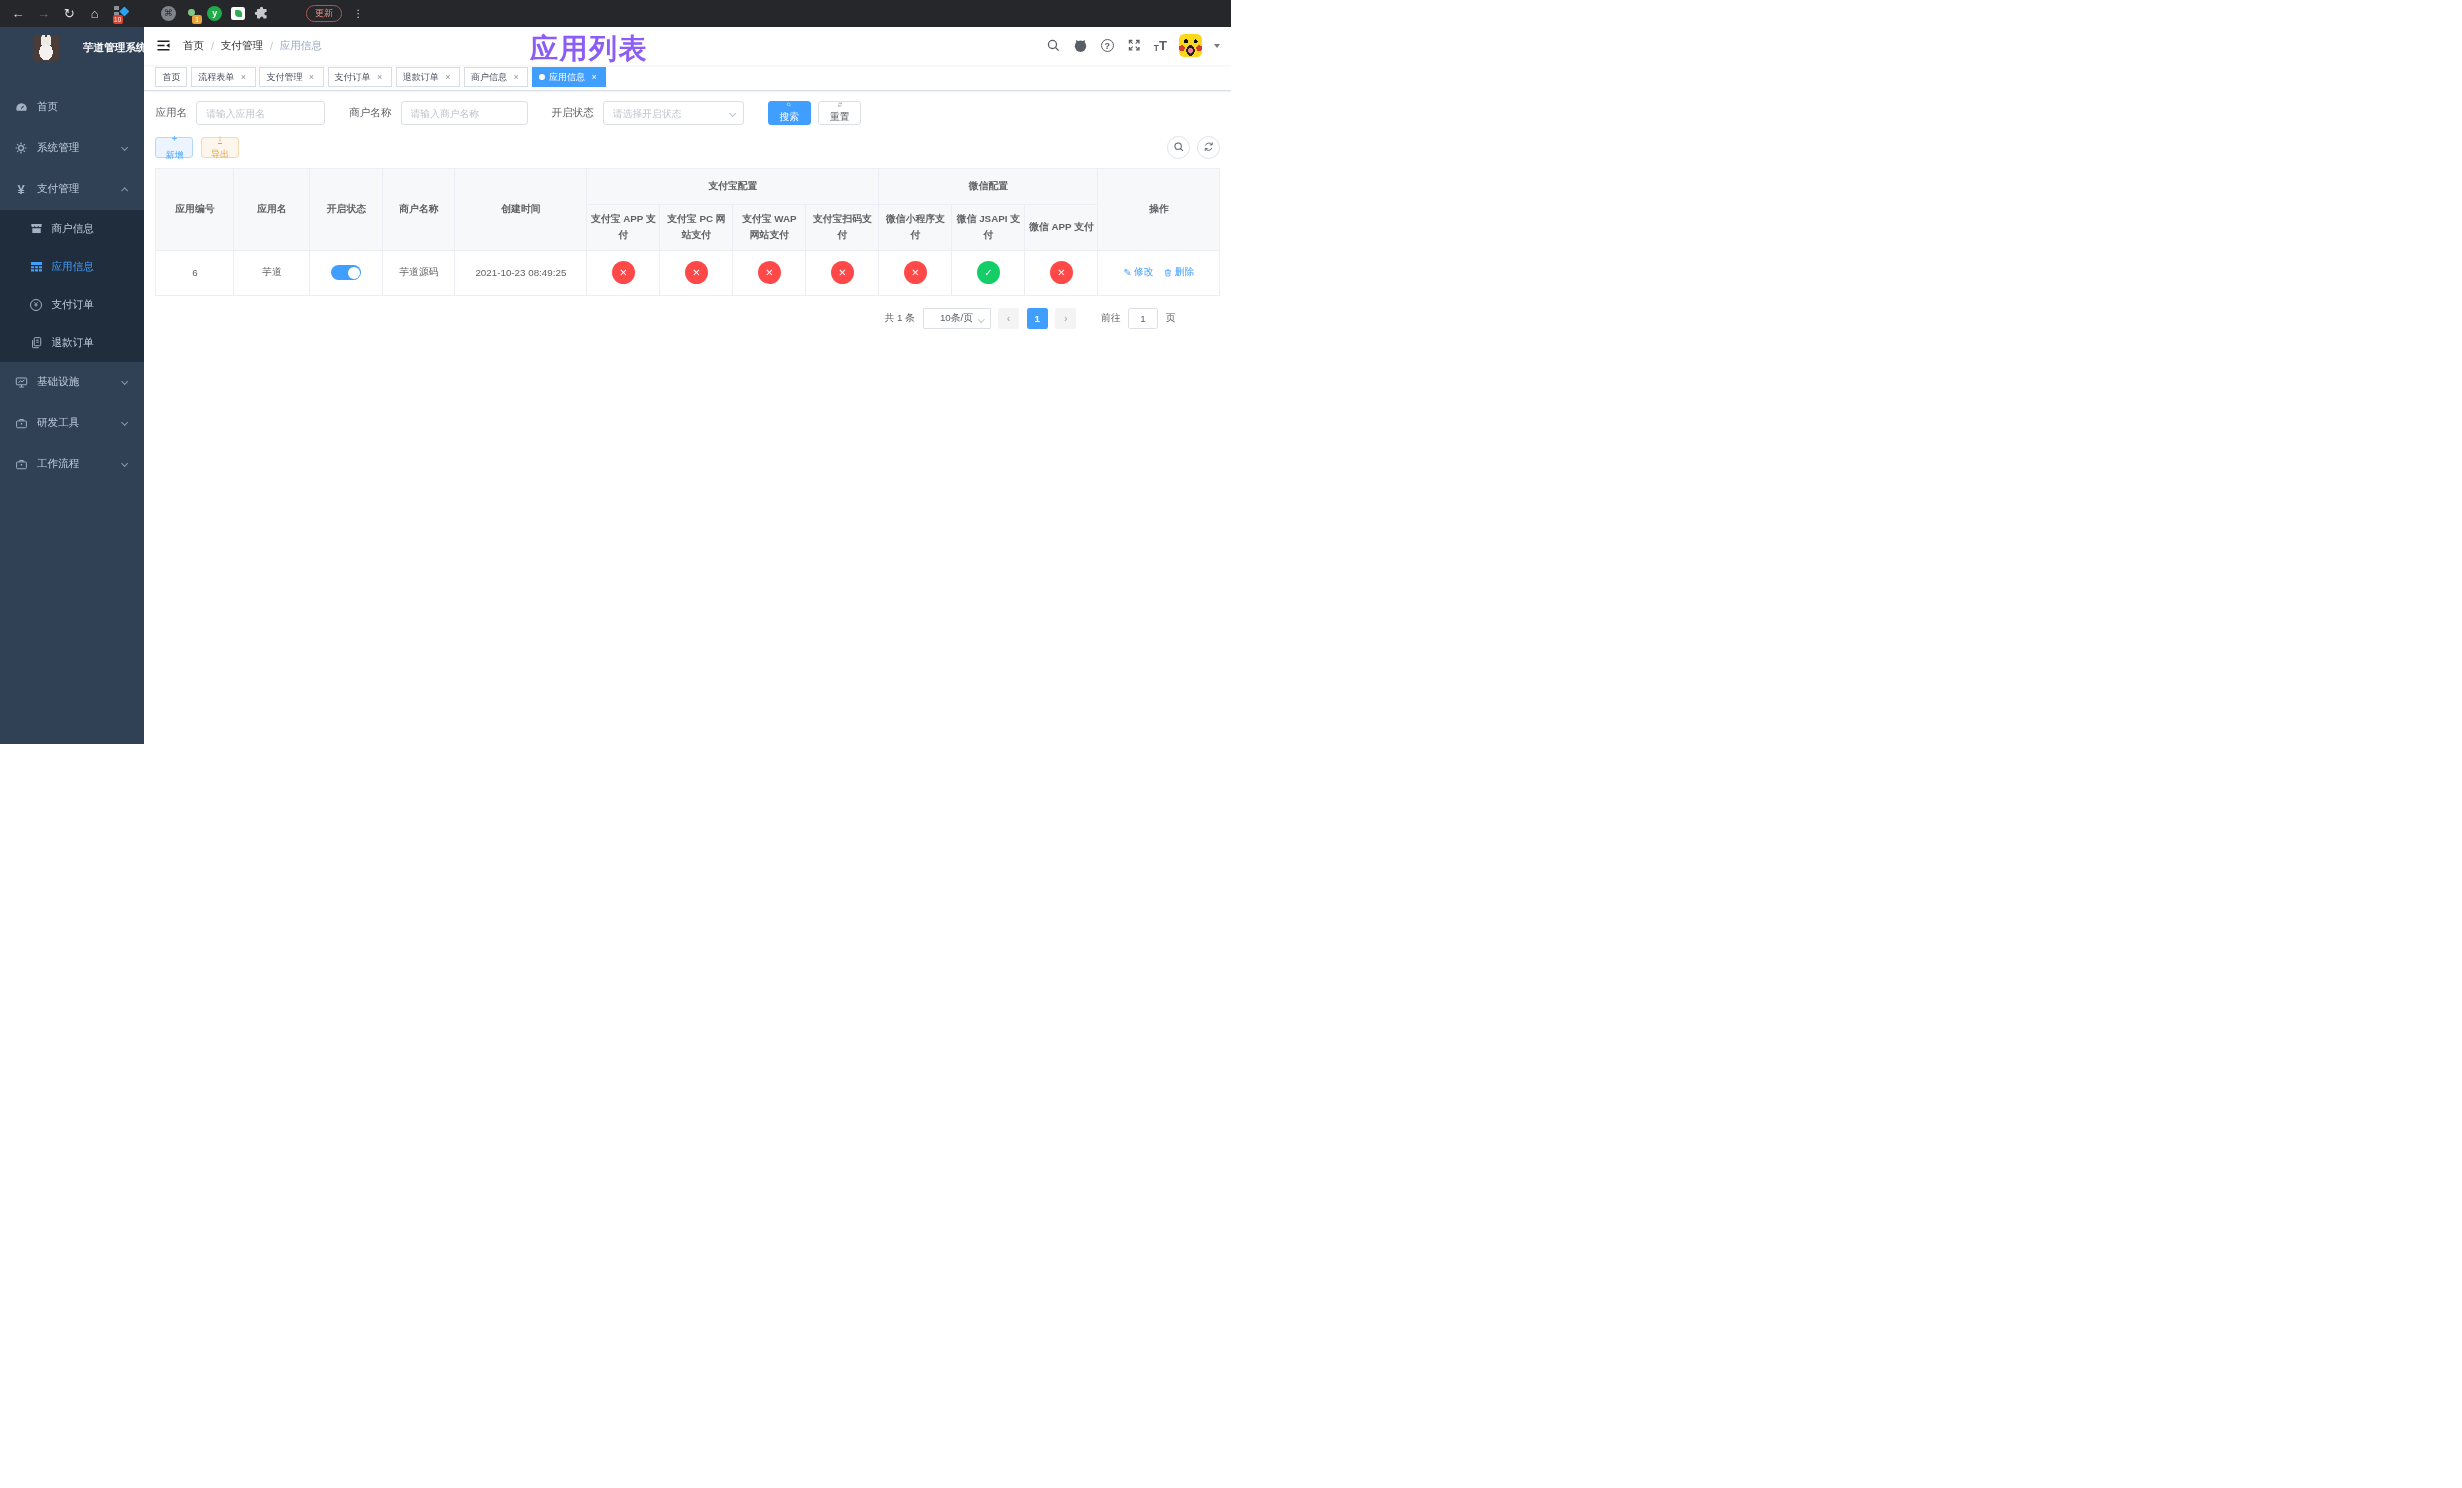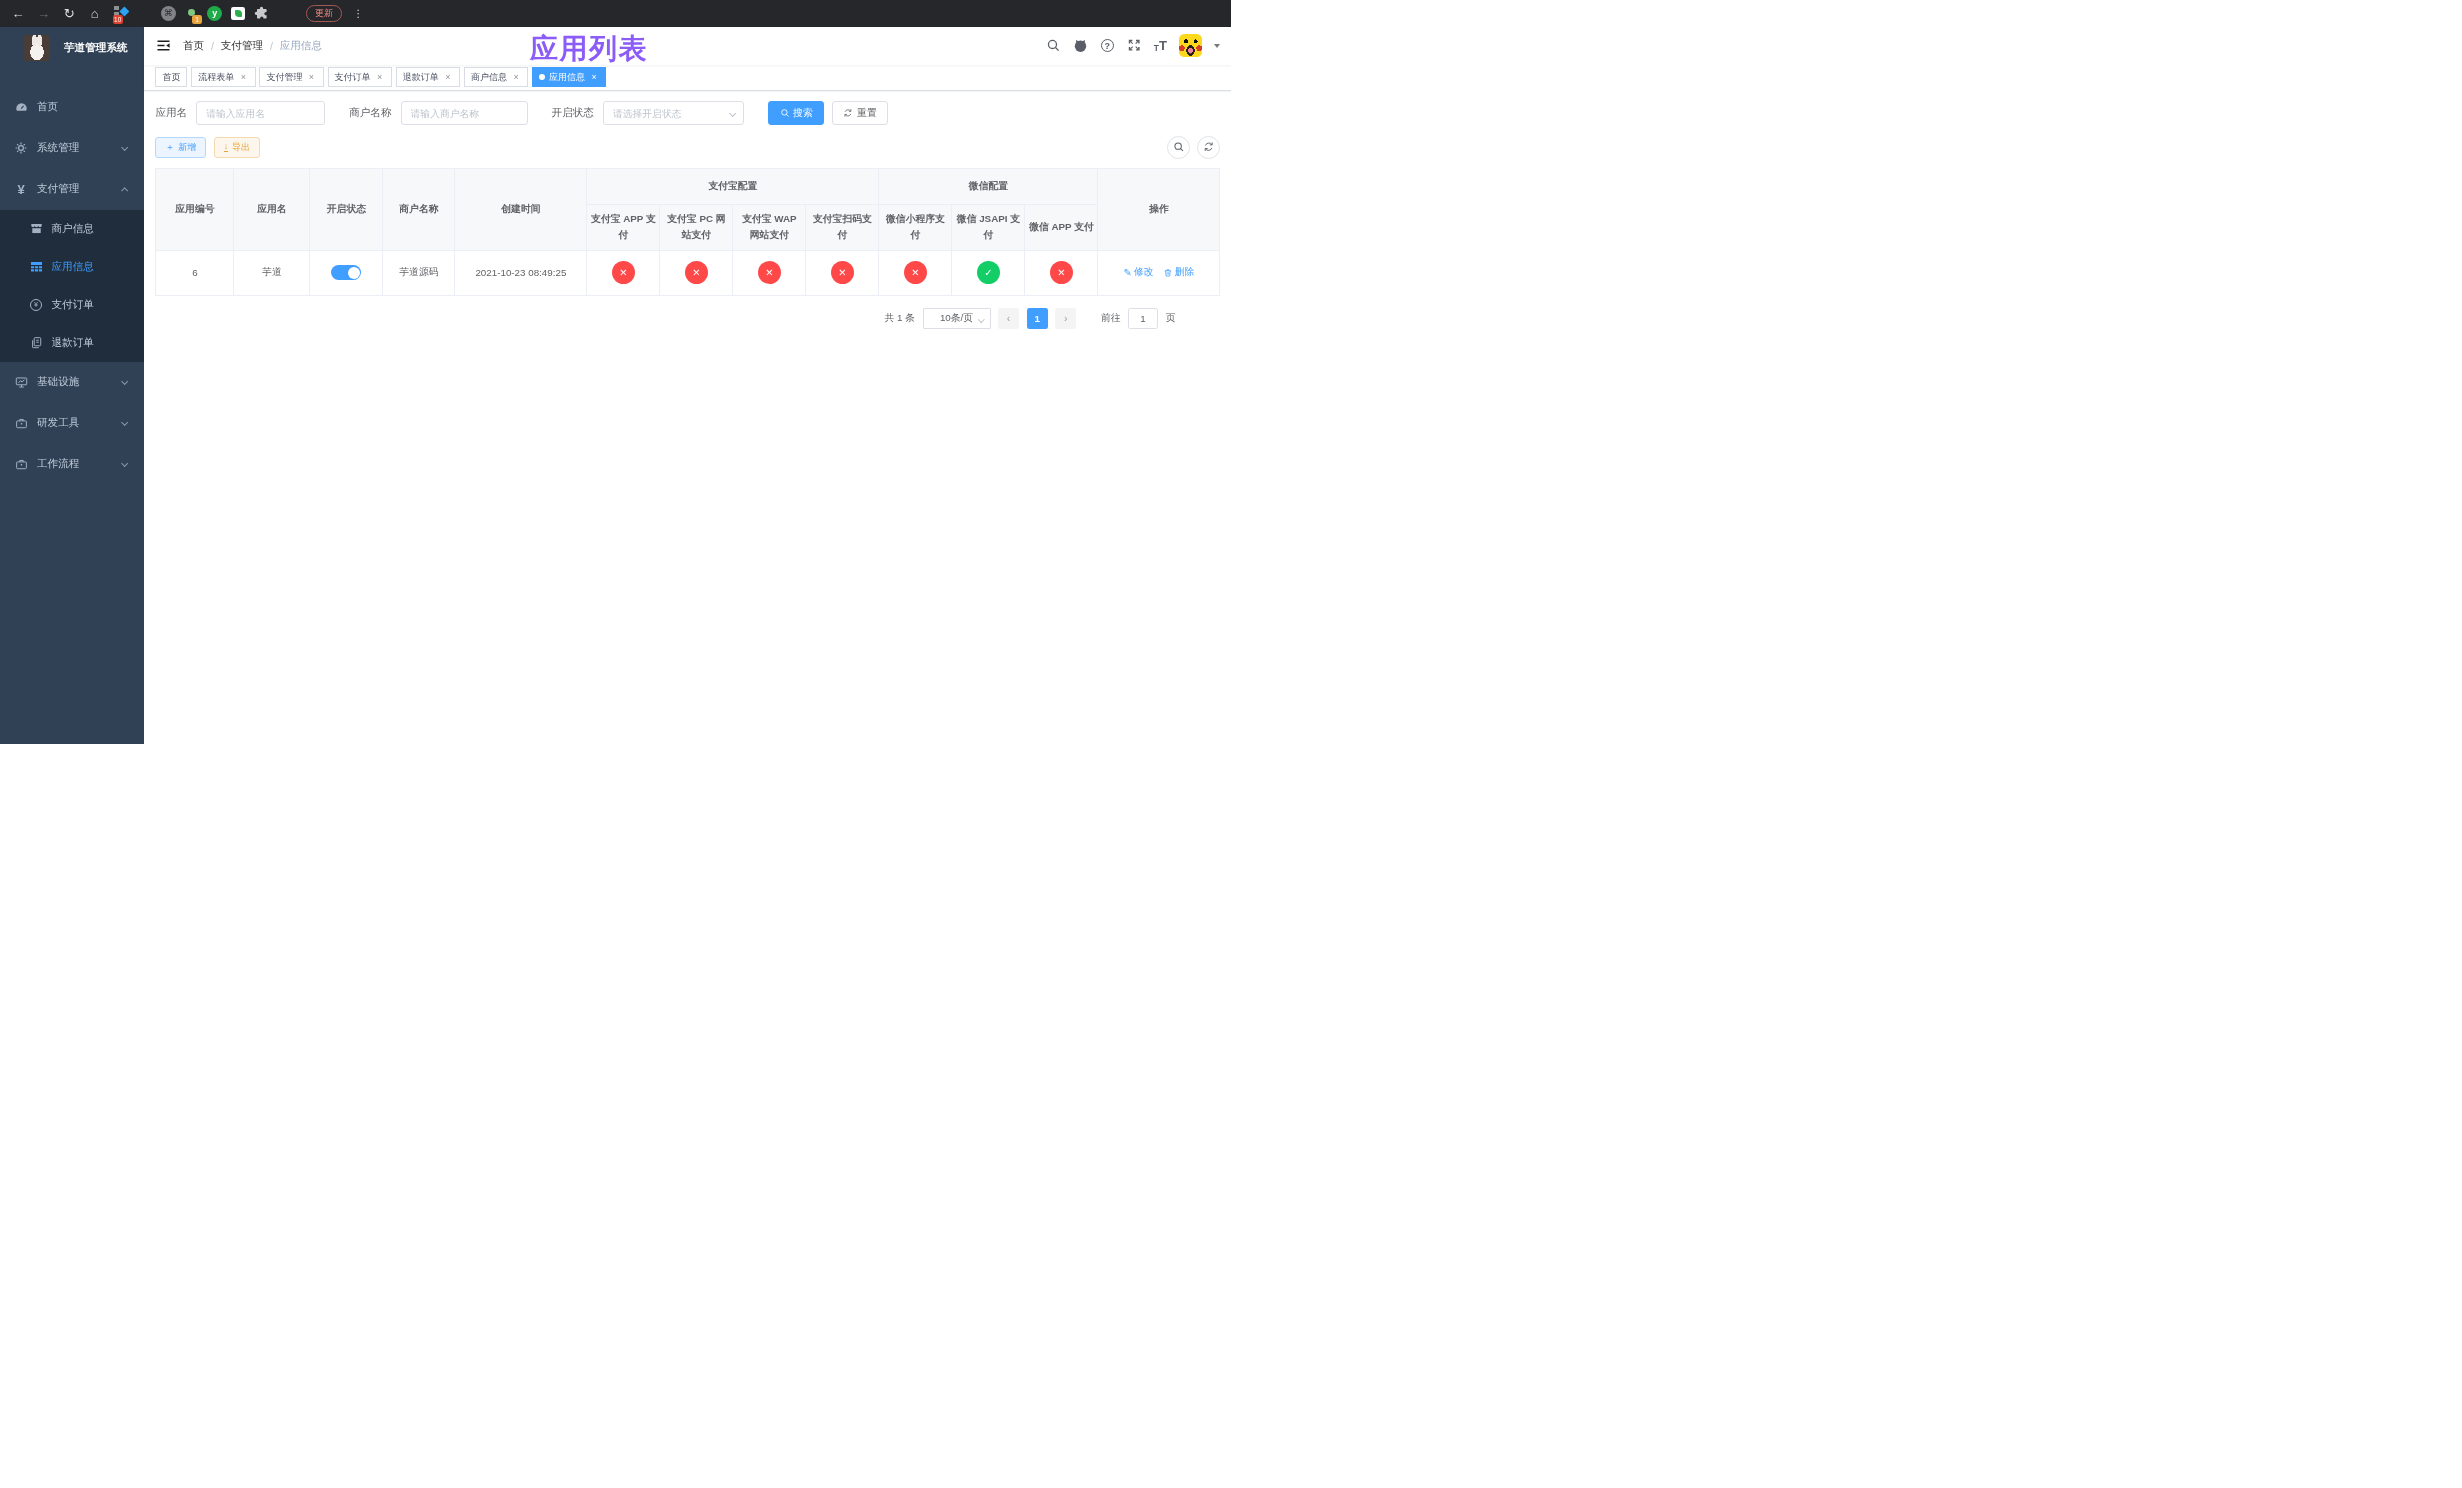--- a/index.html
+++ b/index.html
@@ -41,21 +41,21 @@
                 radial-gradient(circle 1.5px at 65% 35%, #222 0 99%, transparent),
                 radial-gradient(ellipse 3.8px 4.2px at 50% 68%, #8d4a12 0 99%, transparent),
                 #f3cf4c; }
   .update-pill { height:16.7px; border:0.8px solid #a35a52; border-radius:8.3px; color:#ee8d82; font-size:9px;
     display:flex; align-items:center; padding:0 8.3px; margin-left:4.5px; flex:0 0 auto; }
   .dots { color:#dadce0; font-size:10.6px; letter-spacing:0; margin-left:6px; }
 
   
   .app { display:flex; height:718px; }
   .sidebar { width:144px; background:#304156; flex:0 0 auto; color:#bfcbd9; }
-  .logo-row { height:42px; display:flex; align-items:center; padding-left:24px; gap:14px; }
+  .logo-row { height:42px; display:flex; align-items:center; padding-left:33px; gap:24px; }
   .logo-img { width:26px; height:26px; border-radius:3px; flex:0 0 auto;
     background: radial-gradient(ellipse 2.7px 6px at 40% 22%, #efe9e6 0 99%, transparent),
                 radial-gradient(ellipse 2.7px 6px at 60% 22%, #efe9e6 0 99%, transparent),
                 radial-gradient(ellipse 6.8px 8.3px at 50% 66%, #f5f1ee 0 99%, transparent),
                 #4a3c36; }
   .logo-title { color:#fff; font-size:10.6px; font-weight:700; white-space:nowrap; }
   .menu { margin-top:18px; }
   .m-item { height:41px; display:flex; align-items:center; padding-left:14.4px; gap:9px; font-size:10.6px; position:relative; cursor:pointer; }
   .m-item .mi-icon { width:13.6px; height:13.6px; color:#a3b1c2; display:flex; align-items:center; justify-content:center; }
   .sub-wrap { background:#1f2d3d; }
@@ -105,21 +105,21 @@
   .filter { display:flex; align-items:center; }
   .f-item { display:flex; align-items:center; margin-right:24px; }
   .f-label { font-size:10.6px; color:#606266; margin-right:9px; white-space:nowrap; }
   .inp { height:24px; border:0.8px solid #dcdfe6; border-radius:3px; padding:0 9px; font-size:9.8px; color:#606266;
     font-family:inherit; outline:none; }
   .inp::placeholder { color:#bfc4cc; }
   .sel { position:relative; display:flex; align-items:center; }
   .sel .inp { padding-right:3px; }
   .sel .chev2 { position:absolute; right:8.3px; top:9.8px; width:5.3px; height:5.3px; border-right:1.1px solid #c0c4cc; border-bottom:1.1px solid #c0c4cc; transform:rotate(45deg); pointer-events:none; }
   .btn { height:24px; border-radius:3px; font-size:9.8px; display:inline-flex; align-items:center; justify-content:center;
-    gap:3.8px; padding:0 10.6px; cursor:pointer; border:0.8px solid #dcdfe6; background:#fff; color:#606266; font-family:inherit; }
+    gap:3.8px; padding:0 10.6px; cursor:pointer; border:0.8px solid #dcdfe6; background:#fff; color:#606266; font-family:inherit;flex-direction:column; }
   .btn.primary { background:#409EFF; border-color:#409EFF; color:#fff; }
   .btn-row { margin-top:10.6px; display:flex; align-items:center; }
   .btn.plain-blue { background:#ecf5ff; border-color:#b3d8ff; color:#409EFF; height:21px; font-size:9px; padding:0 9px; margin-right:7.6px; }
   .btn.plain-orange { background:#fdf6ec; border-color:#f5dab1; color:#e6a23c; height:21px; font-size:9px; padding:0 9px; }
   .dl-ic { display:inline-block; border-bottom:1.1px solid currentColor; line-height:1; padding-bottom:0; font-size:9px; }
   .right-tools { margin-left:auto; display:flex; gap:7.6px; }
   .circ-btn { width:23px; height:23px; border-radius:50%; border:0.8px solid #dfe3e8; background:#fff; color:#5a5e66;
     display:flex; align-items:center; justify-content:center; cursor:pointer; }
 
   

